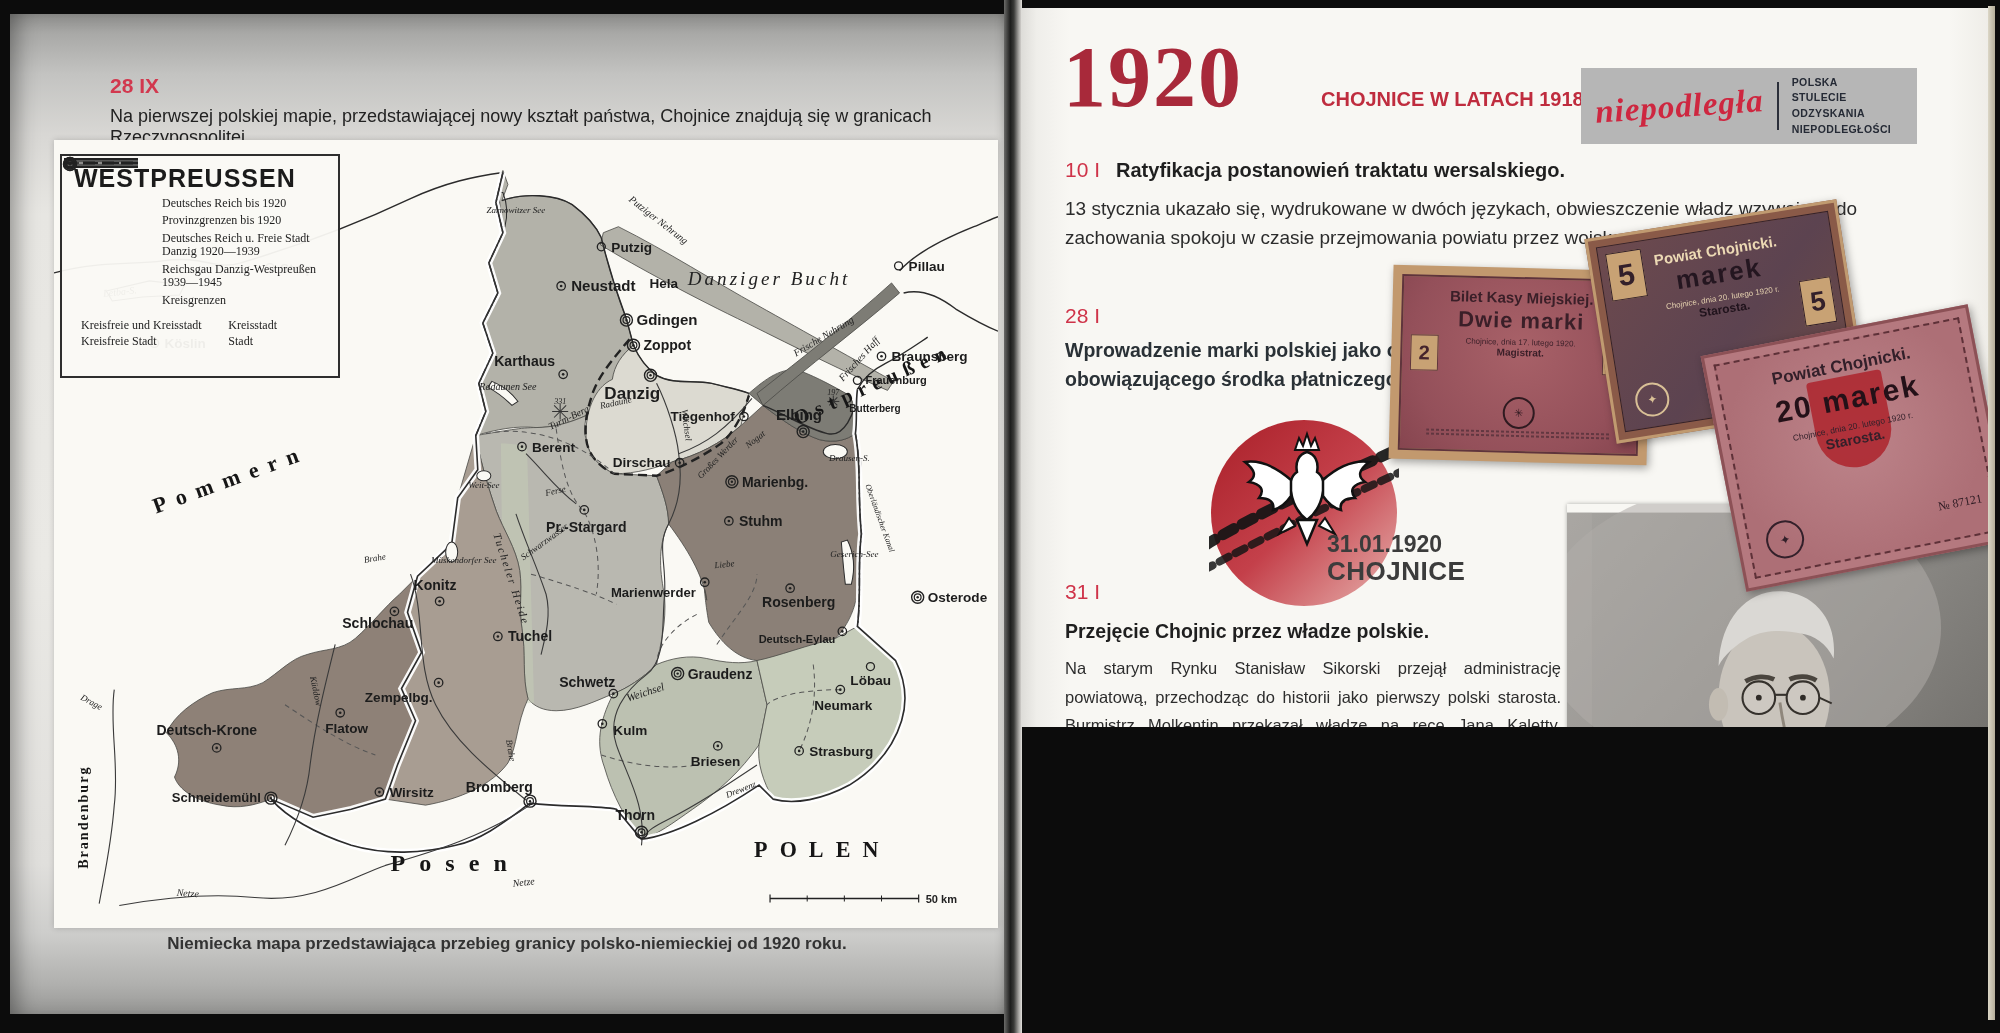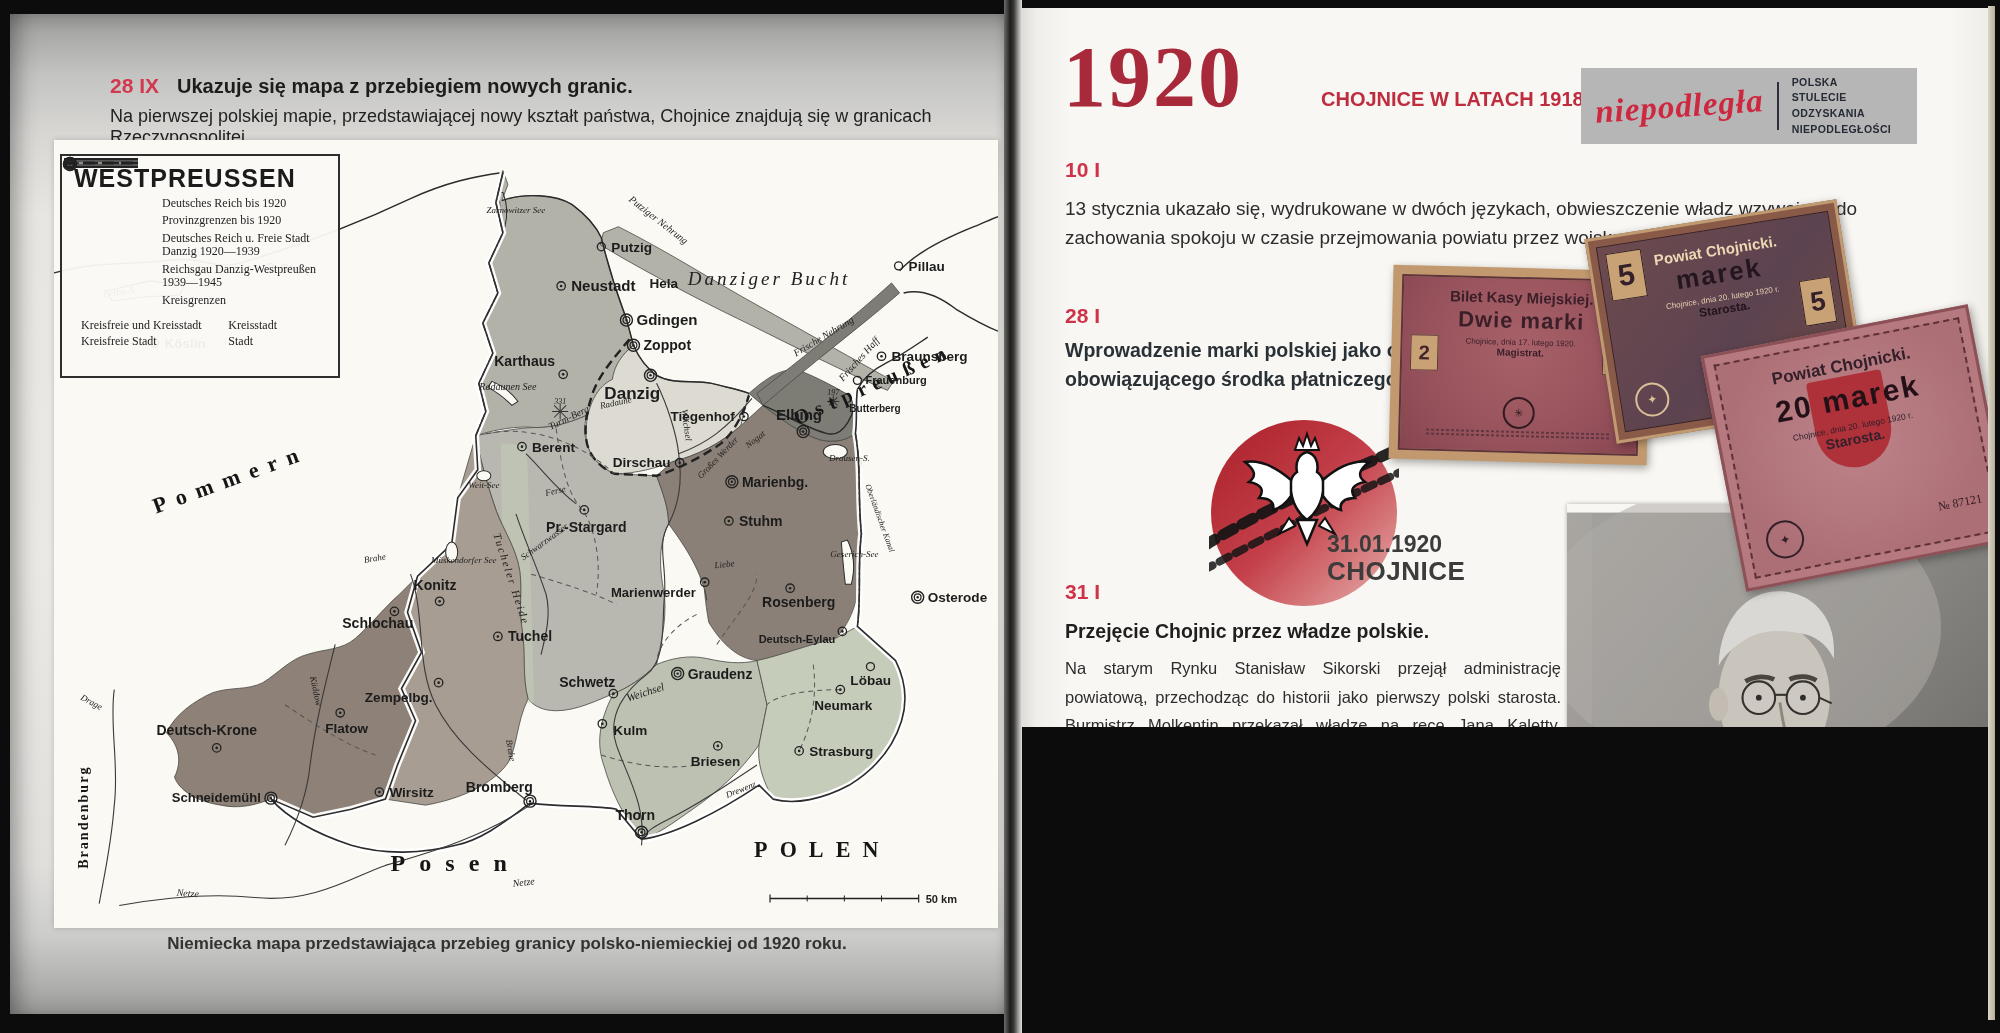--- a/index.html
+++ b/index.html
@@ -35,21 +35,21 @@
   .page-right{left:1021px;top:8px;width:967px;height:719px;
     background:linear-gradient(90deg,#dddcd8 0%,#efeeea 1.6%,#f8f7f3 5%,#f8f7f3 96%,#efede8 100%);}
   .r-year{position:absolute;left:42px;top:26px;font-family:"Liberation Serif",serif;font-weight:bold;font-size:86px;color:#a8293a;letter-spacing:2px;line-height:1;}
   .r-kicker{position:absolute;left:300px;top:80px;font-size:20px;font-weight:bold;}
   .r-kicker .kb{color:#bf2c3e;}
   .r-kicker .kl{color:#d07f88;margin-left:6px;}
   .logo-box{position:absolute;left:560px;top:60px;width:336px;height:76px;background:#b6b6b6;display:flex;align-items:center;padding:0 14px;gap:13px;box-sizing:border-box;}
   .logo-script{font-family:"Liberation Serif",serif;font-style:italic;font-weight:bold;font-size:33px;color:#ce2740;transform:rotate(-4deg);letter-spacing:1px;white-space:nowrap;}
   .logo-div{width:2px;height:48px;background:#2b2f3a;flex:0 0 2px;}
   .logo-lines{font-size:10.5px;font-weight:bold;color:#252a35;letter-spacing:.4px;line-height:1.5;}
-  .entry-date{color:#cf3349;font-weight:bold;font-size:21px;}
+  .entry-date{color:#cf3349;font-weight:normal;font-size:21px;}
   .e0-row{position:absolute;left:44px;top:150px;display:flex;align-items:baseline;gap:16px;}
   .e-title{color:#1f1f1f;font-weight:bold;font-size:20px;}
   .e0-body{position:absolute;left:44px;top:186px;width:880px;font-size:19px;color:#2c2c2c;line-height:1.55;}
   .e1-date{position:absolute;left:44px;top:296px;}
   .e1-title{position:absolute;left:44px;top:328px;width:410px;font-size:19.5px;font-weight:bold;color:#2a3136;line-height:1.5;}
   .badge{position:absolute;left:188px;top:410px;width:190px;height:190px;}
   .badge-text{position:absolute;left:306px;top:492px;color:#3c3c3c;line-height:1.08;}
   .badge-date{font-size:23px;font-weight:bold;margin-top:32px;}
   .badge-city{font-size:26px;font-weight:bold;letter-spacing:.5px;}
   .e2-date{position:absolute;left:44px;top:552px;margin-top:20px;}
@@ -89,21 +89,20 @@
   .note20 .serial{position:absolute;right:10px;bottom:26px;font-family:"Liberation Serif",serif;font-size:12px;color:#2c1a22;z-index:2;}
   .note20 .seal{position:absolute;left:16px;bottom:12px;width:34px;height:34px;border:2px solid #33202a;border-radius:50%;display:flex;align-items:center;justify-content:center;font-size:13px;color:#33202a;z-index:2;}
 </style>
 </head>
 <body>
 
 <div class="page page-left">
   <div class="l-head">
     <div class="row">
       <span class="l-date">28 IX</span>
-      <span class="l-title">Ukazuje się mapa z przebiegiem nowych granic.</span>
     </div>
     <div class="l-sub">Na pierwszej polskiej mapie, przedstawiającej nowy kształt państwa, Chojnice znajdują się w granicach Rzeczypospolitej.</div>
   </div>
 
   <div class="map-panel">
     <svg id="map-svg" width="944" height="788" viewBox="0 0 940 780">
 
       <g stroke="#4a4a46" stroke-width="0.8">
         <path d="M447,28 L452,42 L446,58 C468,50 500,52 516,62 C532,74 540,84 545,95 C552,124 561,152 570,176 L577,202 C565,212 558,224 556,238 C551,254 544,266 530,272 C512,280 496,284 480,284 C460,282 440,286 420,292 L430,268 L423,240 L437,210 L427,180 L442,150 L433,120 L447,90 L440,60 Z" fill="#b3b2a9"></path>
         <path d="M547,90 L562,84 C610,108 660,140 700,162 C750,190 800,218 836,238 L830,247 C790,230 740,205 690,180 C640,156 580,124 544,102 Z" fill="#b3b2a9"></path>
@@ -548,20 +547,21 @@
     <span class="logo-div"></span>
     <span class="logo-lines">
       <div>POLSKA</div>
       <div>STULECIE ODZYSKANIA</div>
       <div>NIEPODLEGŁOŚCI</div>
     </span>
   </div>
 
   <div class="e0-row">
     <span class="entry-date">10 I</span>
+    <span class="e-title">Ratyfikacja postanowień traktatu wersalskiego.</span>
   </div>
   <div class="e0-body">13 stycznia ukazało się, wydrukowane w dwóch językach, obwieszczenie władz wzywające do zachowania spokoju w czasie przejmowania powiatu przez wojsko polskie</div>
 
   <div class="e1-date entry-date">28 I</div>
   <div class="e1-title">Wprowadzenie marki polskiej jako oficjalnie obowiązującego środka płatniczego.</div>
 
   <div class="note note2">
     <div class="note2-in">
       <div class="h">Bilet Kasy Miejskiej.</div>
       <div class="t">Dwie marki</div>

